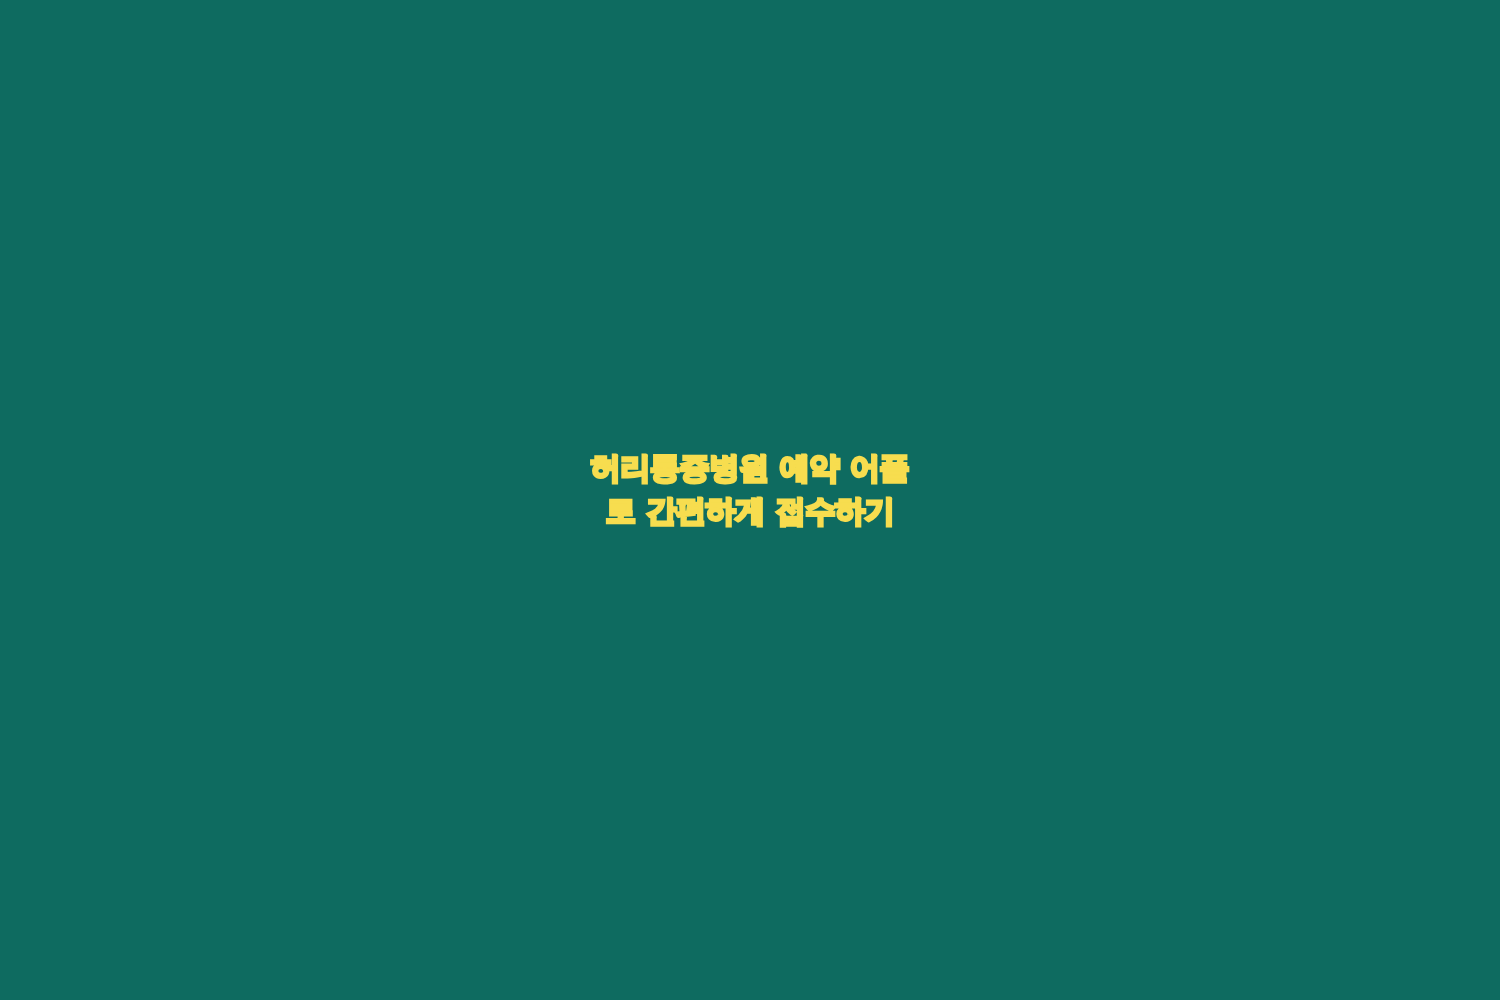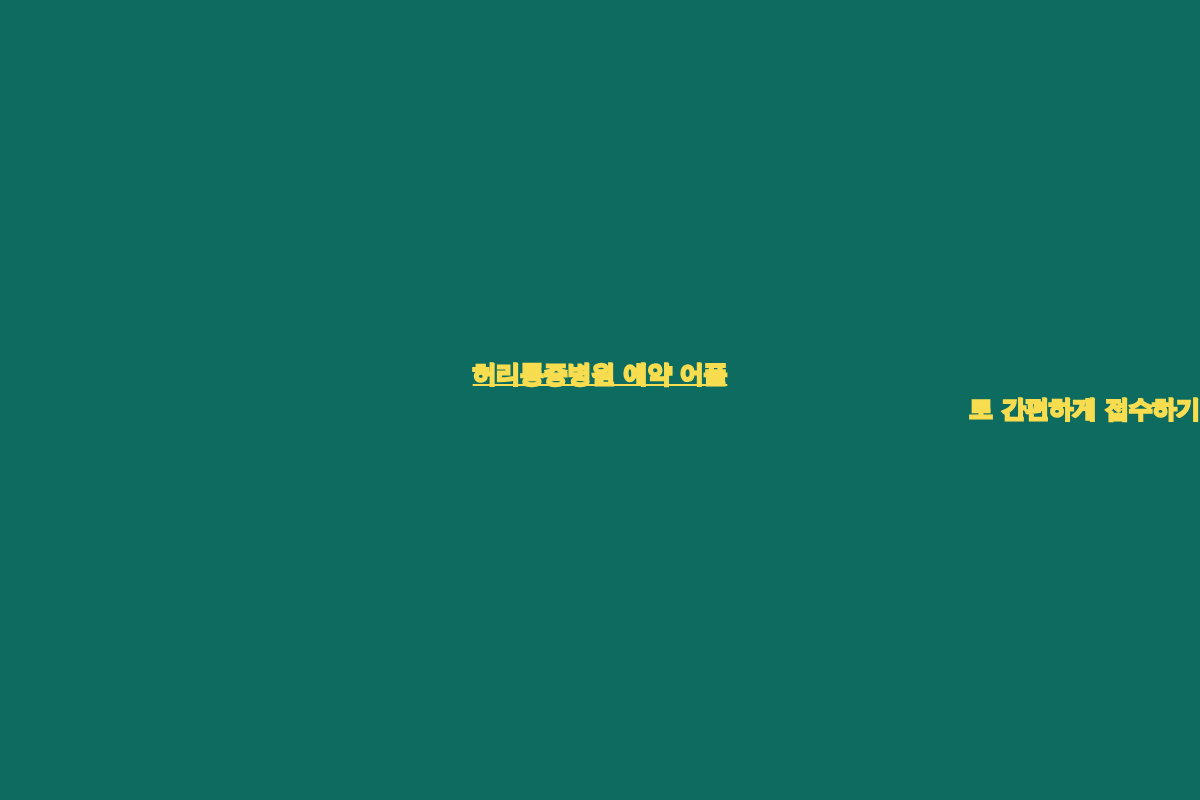--- a/index.html
+++ b/index.html
@@ -56,27 +56,27 @@
     letter-spacing: -0.012em;
     word-spacing: 0.10em;
     white-space: nowrap;
     
     -webkit-text-stroke: 2.5px #F7DD4F;
     paint-order: stroke fill;
     text-rendering: geometricPrecision;
   }
 
   #headline-line-1 { margin-bottom: 2px; }
-  #headline-line-2 { margin-top: 2px; text-align: right; }
+  #headline-line-2 { margin-top: 2px; }
 </style>
 </head>
 <body>
 
 <div id="banner" style="background: rgb(14, 107, 96);">
 
   <div id="headline-block">
 
-    <span id="headline-line-1" class="headline-line" style="color: rgb(247, 221, 79); -webkit-text-stroke: 2.5px rgb(247, 221, 79); font-size: 24px; text-decoration: underline;">허리통증병원 예약 어플</span>
+    <span id="headline-line-1" class="headline-line" style="color: rgb(247, 221, 79); -webkit-text-stroke: 2.5px rgb(247, 221, 79); font-size: 24px;">허리통증병원 예약 어플</span>
 
     <span id="headline-line-2" class="headline-line" style="color: rgb(247, 221, 79); -webkit-text-stroke: 2.5px rgb(247, 221, 79); font-size: 24px;">로 간편하게 접수하기</span>
 
   </div>
 </div>
 
 </body></html>

